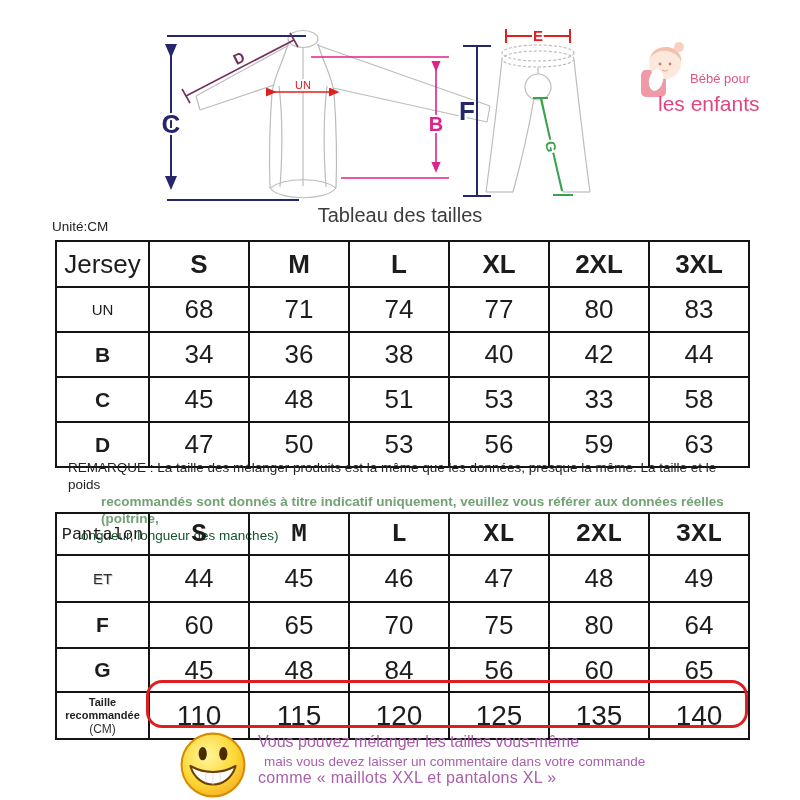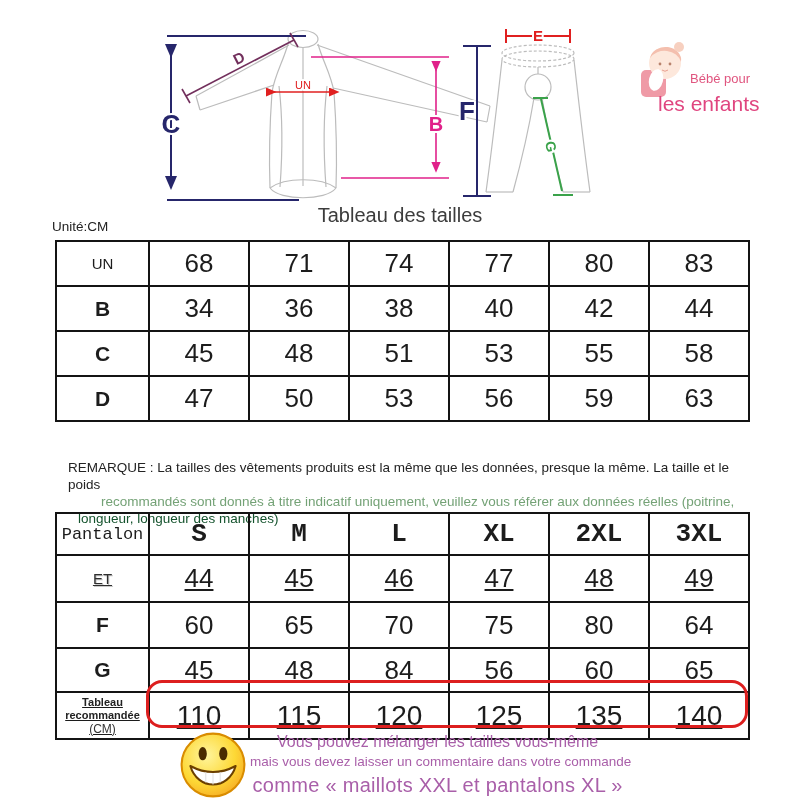--- a/index.html
+++ b/index.html
@@ -9,46 +9,46 @@
 
   .title{left:0;top:204px;width:800px;text-align:center;font-size:20px;color:#3c3c3c;}
   .unit{left:52px;top:219px;font-size:13.5px;color:#222;}
 
   table.size{border-collapse:collapse;table-layout:fixed;width:693px;}
   table.size td{border:2px solid #141414;text-align:center;vertical-align:middle;padding:0;color:#1c1c1c;overflow:hidden;}
   .jt{left:55px;top:240px;}
   .pt{left:55px;top:512px;}
 
   tr.h44 td{height:44px;} tr.h43 td{height:43px;}
-  tr.h40 td{height:40px;font-family:Liberation Mono, monospace;} tr.h45 td{height:45px;text-decoration:underline;} tr.h42 td{height:42px;}
+  tr.h40 td{height:40px;font-family:Liberation Mono, monospace;} tr.h45 td{height:45px;} tr.h42 td{height:42px;}
 
   .corner{font-size:26px;color:#181818;}
   .corner-p{font-size:17px;color:#181818;}
   .size-h{font-size:26px;font-weight:bold;color:#dd1f1f;}
   .lab-sm{font-size:15px;color:#3a3a3a;}
   .lab-sm.emboss{text-shadow:1px 1px 0 #c9c9c9;color:#2e2e2e;}
   .lab-b{font-size:21px;font-weight:bold;color:#111;}
   .val{font-size:26px;color:#1c1c1c;}
   .val-lg{font-size:28px;color:#111;}
   td.rec-cell{text-align:left;padding:2px 2px 2px 4px;}
   .rec-l{font-size:11px;font-weight:bold;color:#222;line-height:13px;}
   .rec-cm{font-size:12px;color:#333;line-height:14px;}
 
   .remark{left:55px;top:459px;width:694px;font-size:13.5px;line-height:17px;}
   .remark .l1{color:#232323;margin-left:13px;}
-  .remark .l2{color:#74a276;margin-left:46px;}
+  .remark .l2{color:#74a276;margin-left:46px;font-weight:bold;}
   .remark .l3{color:#14532d;margin-left:23px;}
 
   .highlight{left:146px;top:680px;width:602px;height:48px;border:3px solid #dd1f1f;
              border-radius:16px;box-sizing:border-box;pointer-events:none;background:transparent;}
 
-  .footer-text{left:244px;top:733px;color:#a95fa9;text-align:center;}
+  .footer-text{left:258px;top:733px;color:#a95fa9;}
   .footer-text .f1{font-size:16px;}
   .footer-text .f2{font-size:13.5px;margin-top:3px;margin-left:6px;}
-  .footer-text .f3{font-size:20px;margin-top:5px;letter-spacing:.3px;}
+  .footer-text .f3{font-size:16px;letter-spacing:.3px;}
 
   svg text.halo{paint-order:stroke;stroke:#fff;stroke-width:4px;stroke-linejoin:round;}
 </style>
 </head>
 <body>
 
 <div class="canvas">
 
   <svg class="abs" style="left:0;top:0" width="800" height="210" viewBox="0 0 800 210">
     <defs>
@@ -166,20 +166,29 @@
     <colgroup>
         <col style="width:93px">
         <col style="width:100px">
         <col style="width:100px">
         <col style="width:100px">
         <col style="width:100px">
         <col style="width:100px">
         <col style="width:100px">
       </colgroup>
     <tbody>
+      <tr class="h44">
+        <td class="corner">Jersey</td>
+        <td class="size-h">S</td>
+        <td class="size-h">M</td>
+        <td class="size-h">L</td>
+        <td class="size-h">XL</td>
+        <td class="size-h">2XL</td>
+        <td class="size-h">3XL</td>
+      </tr>
       <tr class="h43">
         <td class="lab-sm">UN</td>
         <td class="val">68</td>
         <td class="val">71</td>
         <td class="val">74</td>
         <td class="val">77</td>
         <td class="val">80</td>
         <td class="val">83</td>
       </tr>
       <tr class="h43">
@@ -190,37 +199,37 @@
         <td class="val">40</td>
         <td class="val">42</td>
         <td class="val">44</td>
       </tr>
       <tr class="h43">
         <td class="lab-b">C</td>
         <td class="val">45</td>
         <td class="val">48</td>
         <td class="val">51</td>
         <td class="val">53</td>
-        <td class="val">55</td>
+        <td class="val">33</td>
         <td class="val">58</td>
       </tr>
       <tr class="h43">
         <td class="lab-b">D</td>
         <td class="val">47</td>
         <td class="val">50</td>
         <td class="val">53</td>
         <td class="val">56</td>
         <td class="val">59</td>
         <td class="val">63</td>
       </tr>
     </tbody>
   </table>
 
   <div class="abs remark">
-    <div class="l1">REMARQUE : La tailles des vêtements produits est la même que les données, presque la même. La taille et le poids</div>
+    <div class="l1">REMARQUE : La taille des mélanger produits est la même que les données, presque la même. La taille et le poids</div>
     <div class="l2">recommandés sont donnés à titre indicatif uniquement, veuillez vous référer aux données réelles (poitrine,</div>
     <div class="l3">longueur, longueur des manches)</div>
   </div>
 
   <table class="abs size pt">
     <colgroup>
         <col style="width:93px">
         <col style="width:100px">
         <col style="width:100px">
         <col style="width:100px">
@@ -260,21 +269,21 @@
         <td class="lab-b">G</td>
         <td class="val">45</td>
         <td class="val">48</td>
         <td class="val">84</td>
         <td class="val">56</td>
         <td class="val">60</td>
         <td class="val">65</td>
       </tr>
       <tr class="h45">
         <td class="rec-cell">
-          <div class="rec-l">Tableau recommandée</div>
+          <div class="rec-l">Taille recommandée</div>
           <div class="rec-cm">(CM)</div>
         </td>
         <td class="val-lg">110</td>
         <td class="val-lg">115</td>
         <td class="val-lg">120</td>
         <td class="val-lg">125</td>
         <td class="val-lg">135</td>
         <td class="val-lg">140</td>
       </tr>
     </tbody>

